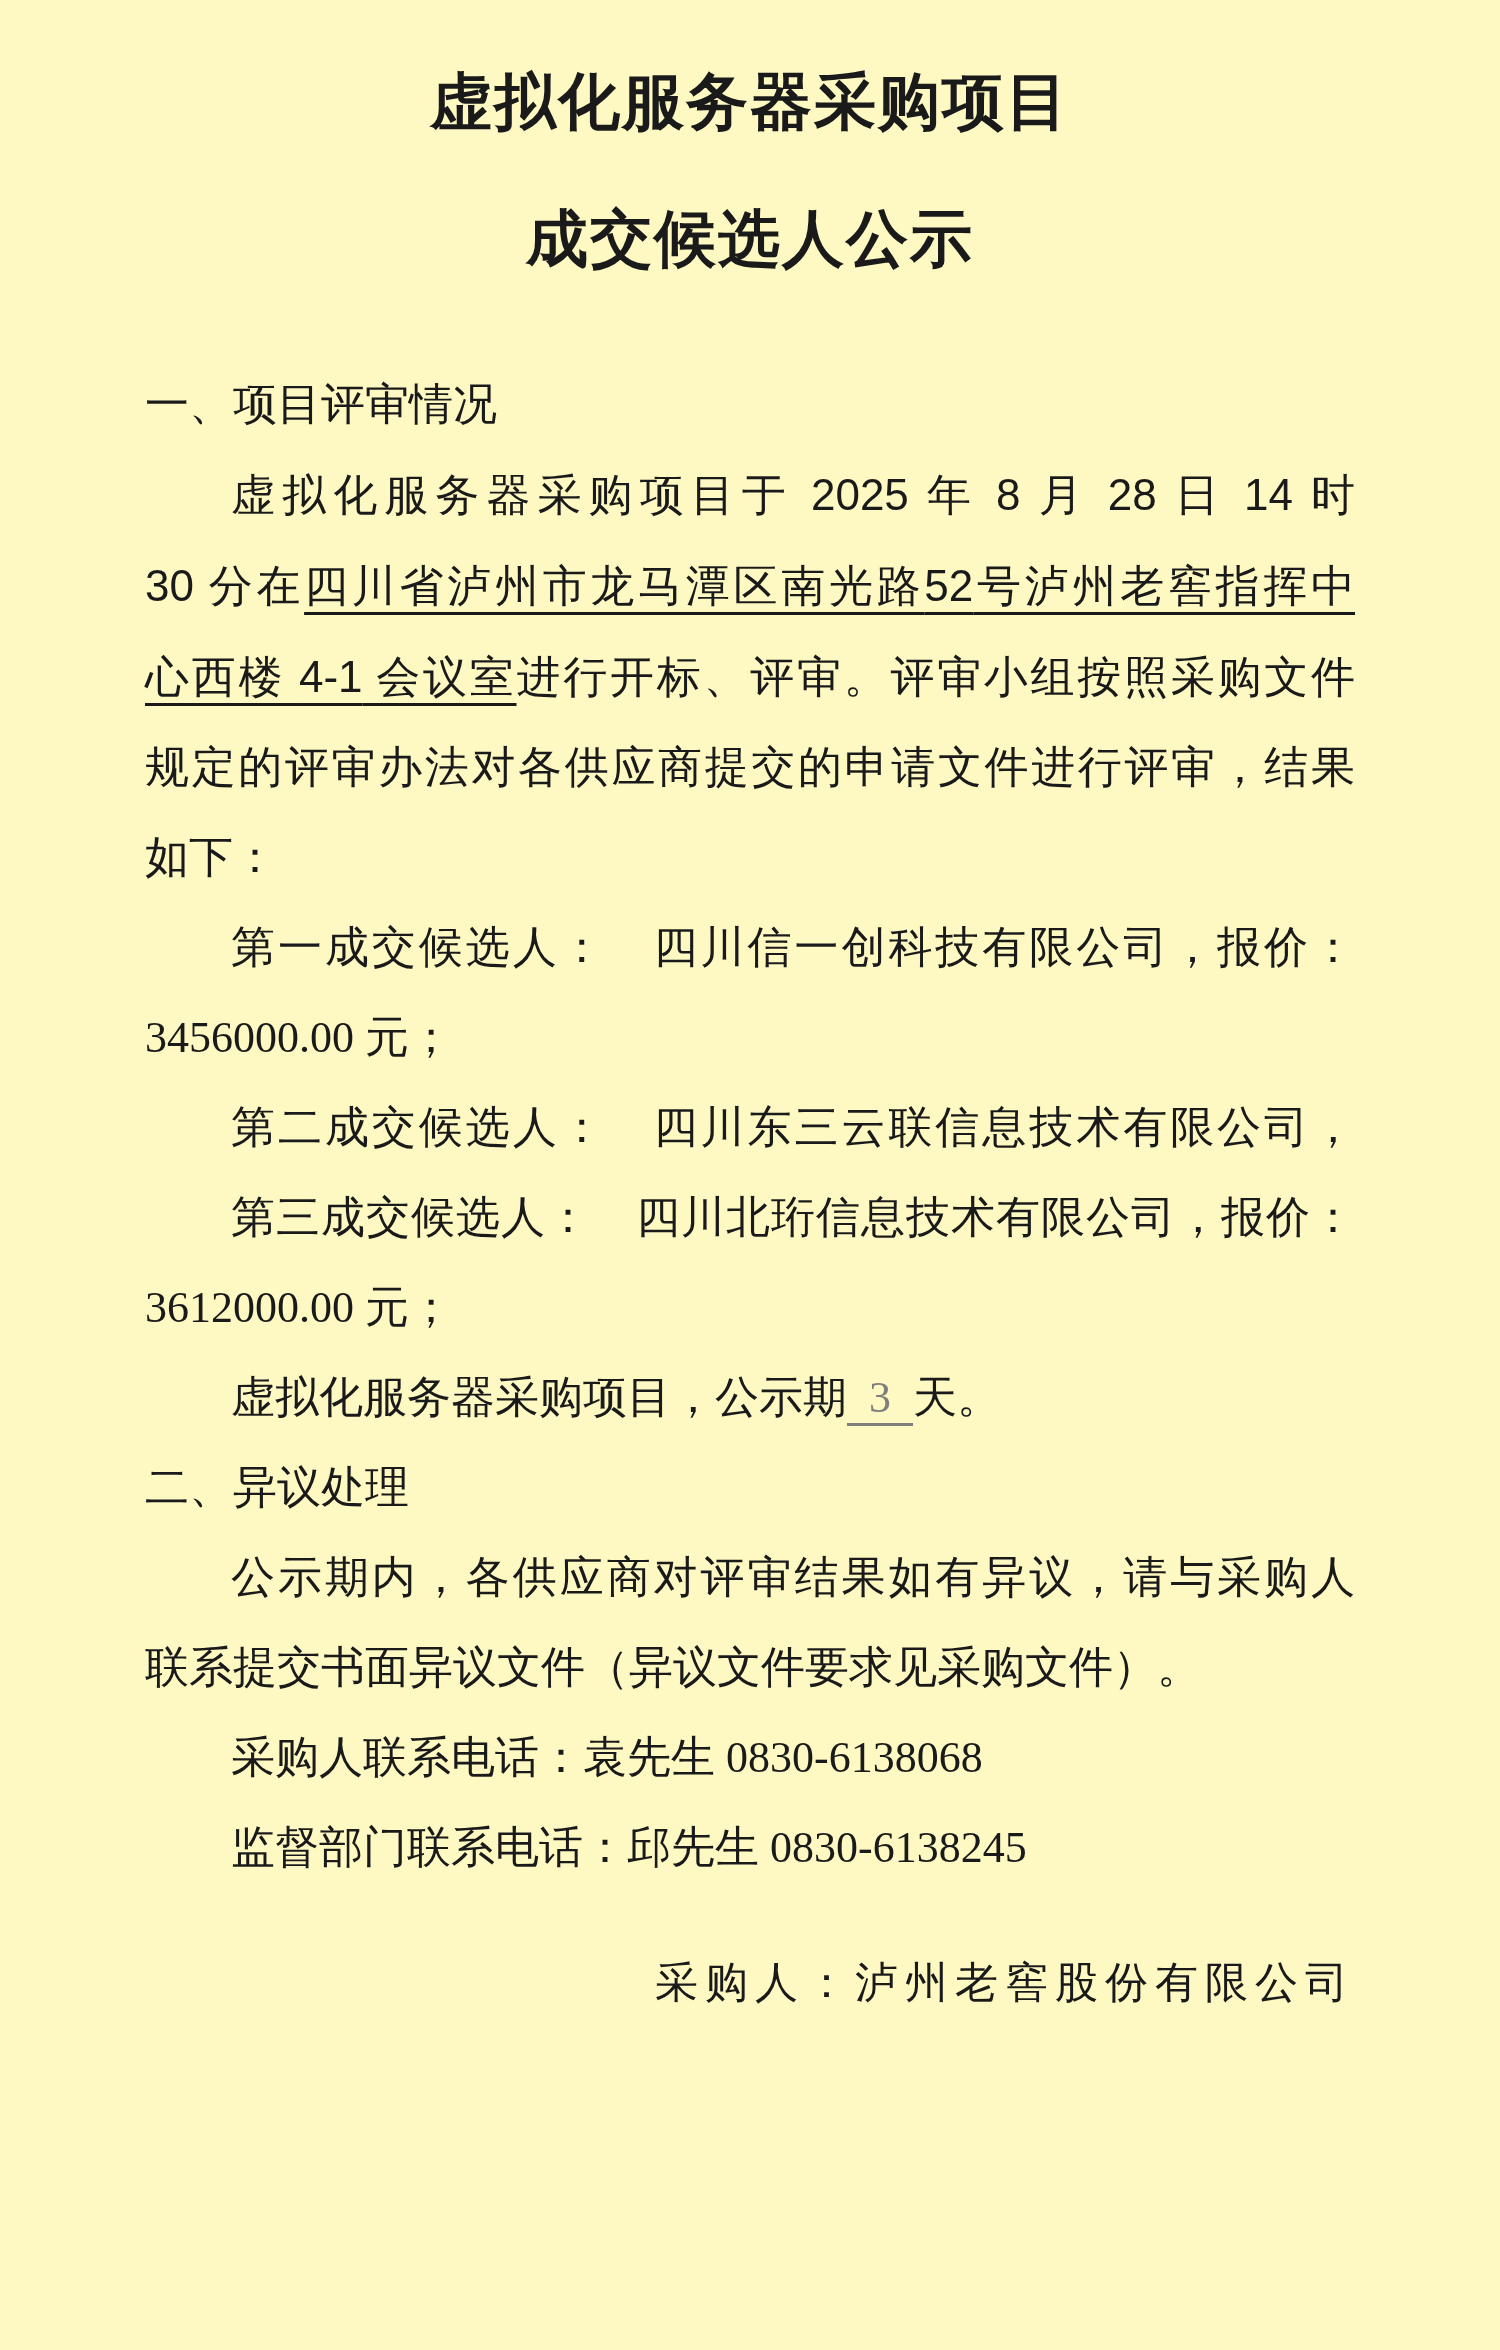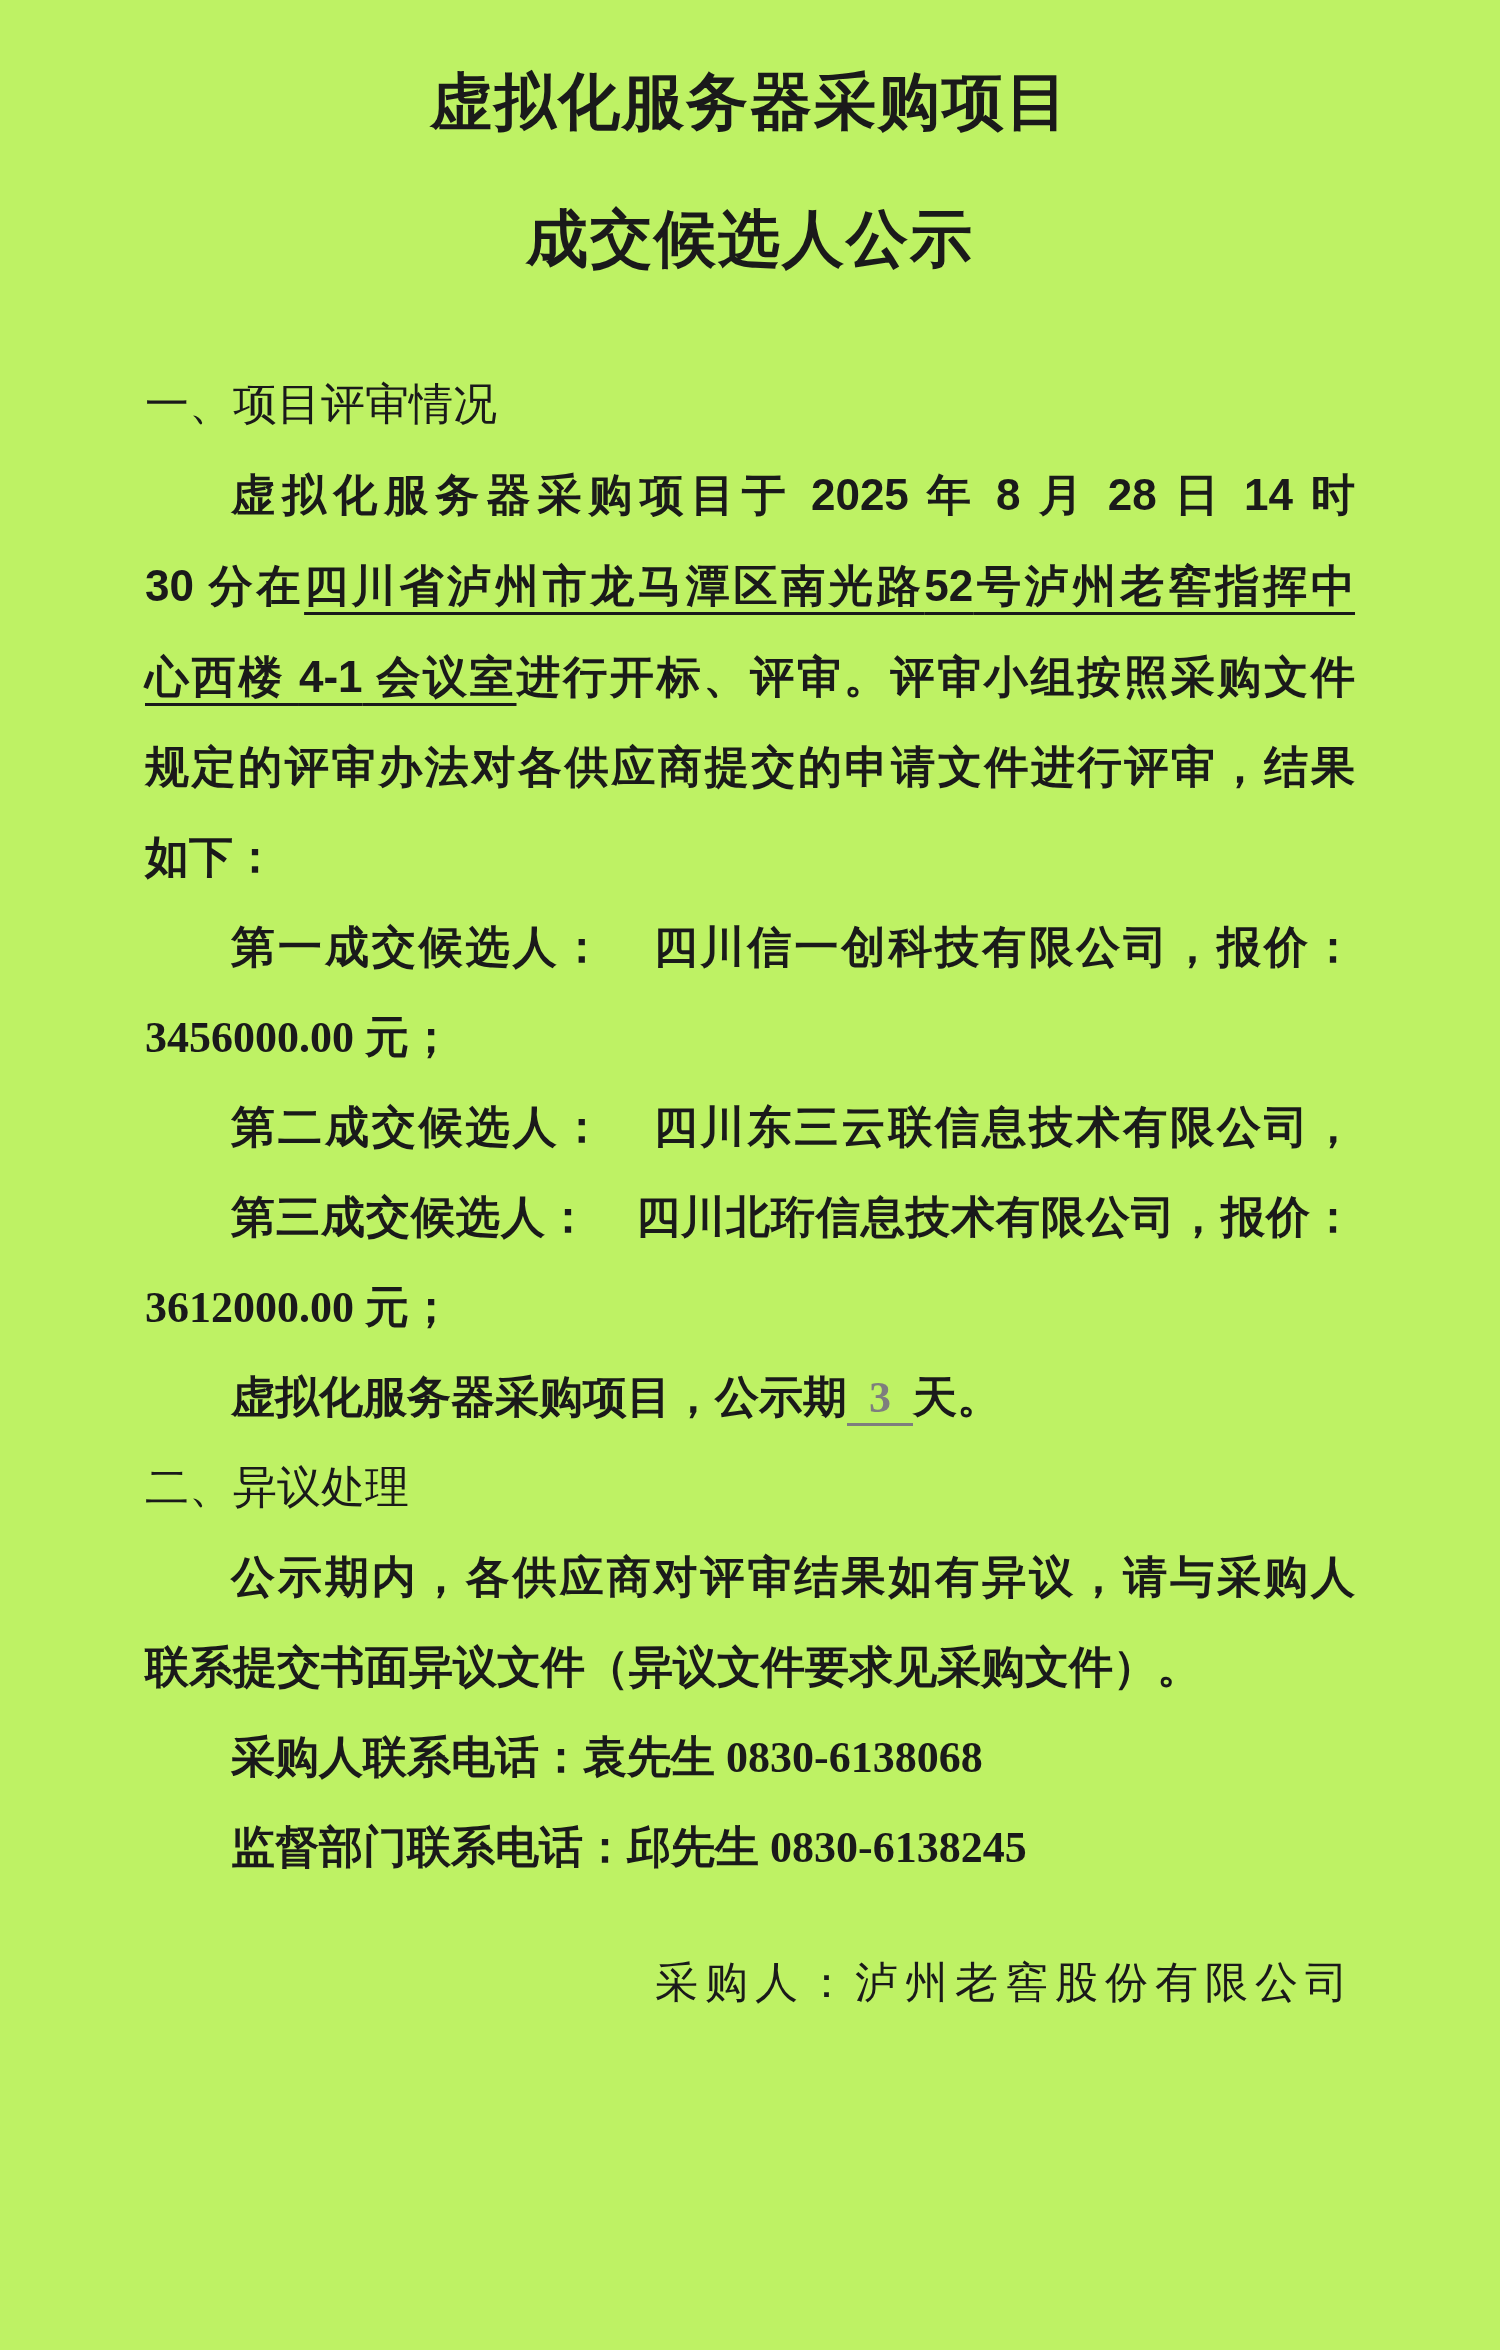--- a/index.html
+++ b/index.html
@@ -1,20 +1,20 @@
 <!DOCTYPE html>
 <html><head>
 <meta charset="utf-8">
 <style>
   html,body{margin:0;padding:0;background:#e8e8e8;}
   .page{
     position:relative;
     width:1500px;height:2350px;
     margin:0 auto;
-    background:#bef264;
+    background:#fef9c3;
     color:#1a1a1a;
     font-family:"Liberation Serif","DejaVu Serif",serif;
     overflow:hidden;
     box-sizing:border-box;
   }
   .inner{padding:55px 145px 0 145px;}
   .doc-title{
     margin:0;
     font-size:62px;
     line-height:95px;
@@ -22,21 +22,20 @@
     text-align:center;
     letter-spacing:2px;
   }
   .doc-title.t2{margin-top:42px;}
   .doc-body{margin-top:73px;}
   .line{
     font-size:44px;
     line-height:90px;
     text-align:justify;
     text-justify:inter-character;
-    font-weight:bold;
   }
   .line.fill{text-align-last:justify;}
   .line.heading{font-weight:400;}
   .line.indent{text-indent:86px;}
   
   .n{font-family:"Liberation Sans","DejaVu Sans",sans-serif;}
   
   .u,.un{
     text-decoration:underline;
     text-decoration-thickness:3px;

